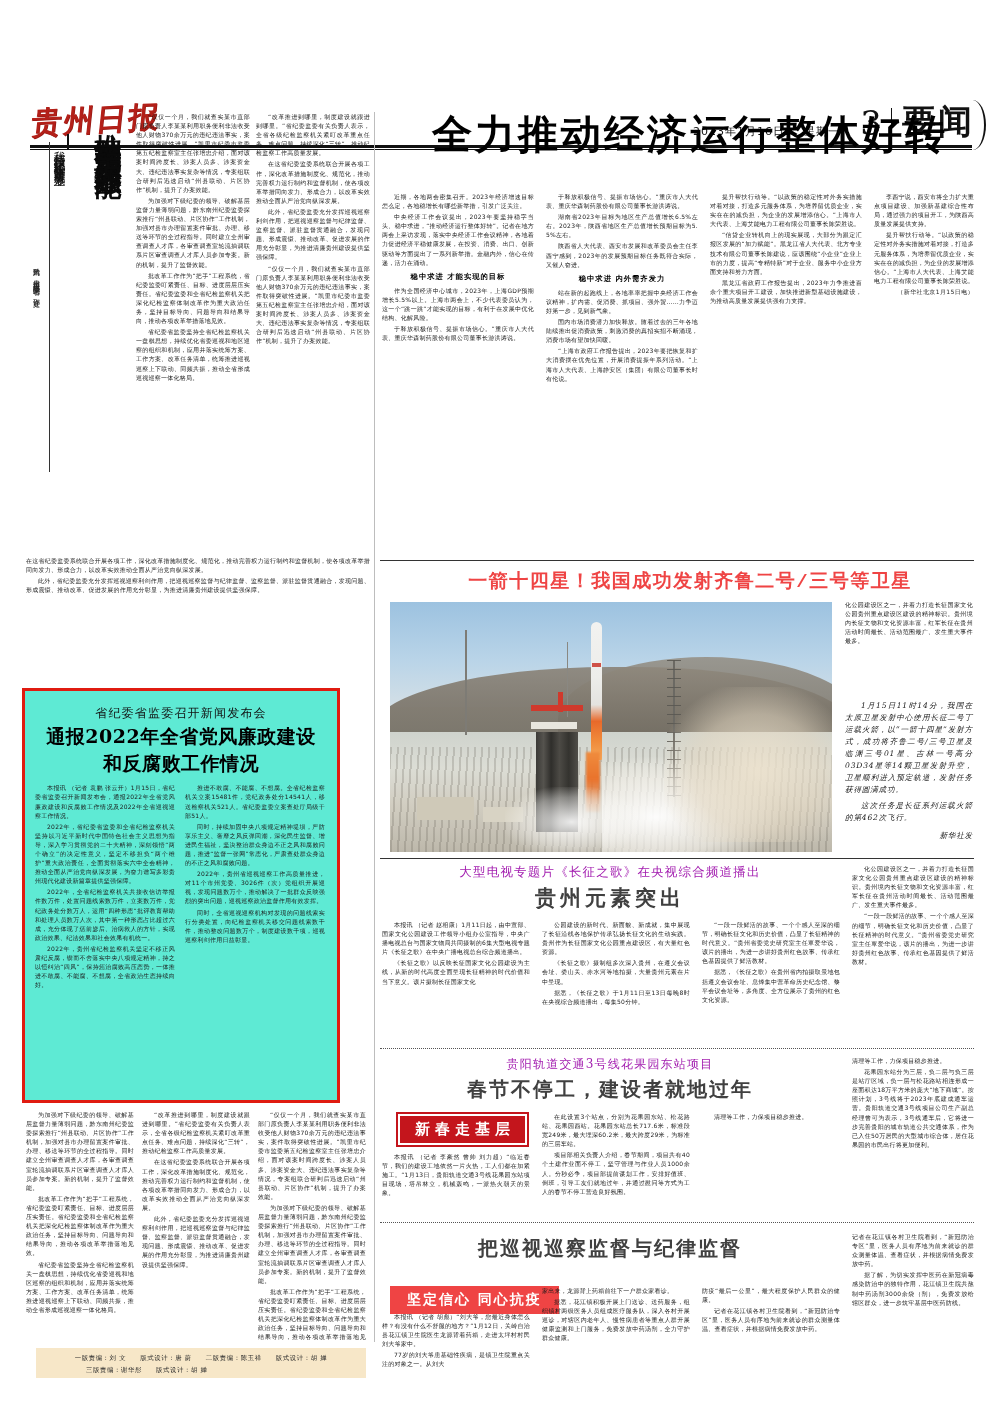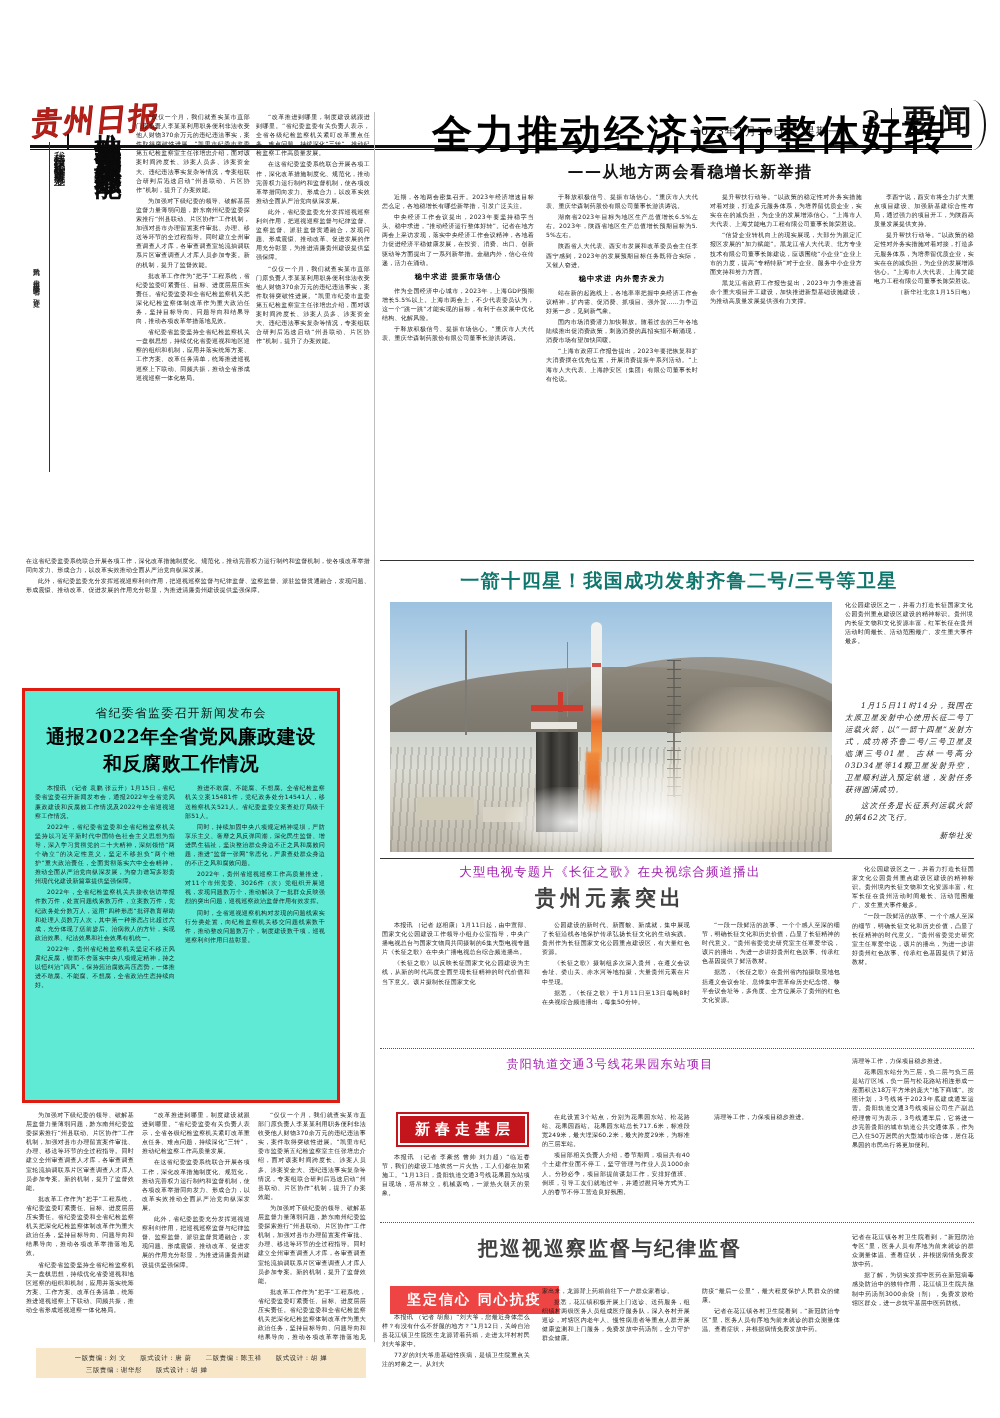--- a/index.html
+++ b/index.html
@@ -112,23 +112,23 @@
     font-weight:700;font-size:40px;letter-spacing:3px;color:#000;line-height:1.1;
   }
   .main-sub{
     position:absolute;left:380px;top:162px;width:620px;text-align:center;
     font-family:"DejaVu Serif","Liberation Serif",serif;
     font-weight:700;font-size:16px;letter-spacing:1.5px;color:#111;
   }
 
   
   .photo-head{
-    position:absolute;left:369px;top:568px;width:620px;text-align:center;
-    font-family:Liberation Sans, sans-serif;
-    font-weight:700;font-size:19px;letter-spacing:1.5px;color:#0f766e;
+    position:absolute;left:380px;top:568px;width:620px;text-align:center;
+    font-family:Liberation Mono, monospace;
+    font-weight:700;font-size:19px;letter-spacing:1.5px;color:#ef4444;
   }
   .photo{
     position:absolute;left:390px;top:602px;width:442px;height:250px;overflow:hidden;
     background:linear-gradient(180deg,#a8c9e4 0%,#bcd6ea 26%,#cfd9d4 42%,#ded6c6 70%,#e8e2d4 100%);
   }
   .ph-sky{position:absolute;left:0;top:0;width:100%;height:42%;
     background:linear-gradient(180deg,#9cc2e0 0%,#b9d4e8 55%,#d3dfe6 100%);}
   .ph-hill{
     position:absolute;left:-4%;top:26%;width:108%;height:36%;
     background:linear-gradient(180deg,#8b8479 0%,#7d766b 40%,#6e6a60 100%);
@@ -307,26 +307,25 @@
     <p class="bt ind">在这省纪委监委系统联合开展各项工作，深化改革措施制度化、规范化，推动完善权力运行制约和监督机制，使各项改革举措同向发力、形成合力，以改革实效推动全面从严治党向纵深发展。</p>
     <p class="bt ind">此外，省纪委监委充分发挥巡视巡察利剑作用，把巡视巡察监督与纪律监督、监察监督、派驻监督贯通融合，发现问题、形成震慑、推动改革、促进发展的作用充分彰显，为推进清廉贵州建设提供坚强保障。</p>
   </div>
   <div class="body-col" style="left:258px;top:1110px;width:108px;height:232px;">
     <p class="bt ind">“仅仅一个月，我们就查实某市直部门原负责人李某某利用职务便利非法收受他人财物370余万元的违纪违法事实，案件取得突破性进展。”凯里市纪委市监委第五纪检监察室主任张培忠介绍，面对该案时间跨度长、涉案人员多、涉案资金大、违纪违法事实复杂等情况，专案组联合研判后迅速启动“州县联动、片区协作”机制，提升了办案效能。</p>
     <p class="bt ind">为加强对下级纪委的领导、破解基层监督力量薄弱问题，黔东南州纪委监委探索推行“州县联动、片区协作”工作机制，加强对县市办理留置案件审批、办理、移送等环节的全过程指导。同时建立全州审查调查人才库，各审查调查室轮流抽调联系片区审查调查人才库人员参加专案。新的机制，提升了监督效能。</p>
     <p class="bt ind">批改革工作作为“把手”工程系统，省纪委监委盯紧责任、目标、进度层层压实责任。省纪委监委和全省纪检监察机关把深化纪检监察体制改革作为重大政治任务，坚持目标导向、问题导向和结果导向，推动各项改革举措落地见效。</p>
   </div>
 
   <div class="main-head">全力推动经济运行整体好转</div>
-  <div class="main-sub">——从地方两会看稳增长新举措</div>
 
   <div class="body-col" style="left:382px;top:192px;width:152px;height:362px;">
     <p class="bt ind">近期，各地两会密集召开。2023年经济增速目标怎么定，各地稳增长有哪些新举措，引发广泛关注。</p>
     <p class="bt ind">中央经济工作会议提出，2023年要坚持稳字当头、稳中求进，“推动经济运行整体好转”。记者在地方两会上采访发现，落实中央经济工作会议精神，各地着力促进经济平稳健康发展，在投资、消费、出口、创新驱动等方面提出了一系列新举措。金融内外，信心在传递，活力在涌动。</p>
-    <div class="subhead">稳中求进 提振市场信心</div>
+    <div class="subhead">稳中求进 才能实现的目标</div>
     <p class="bt ind">作为全国经济中心城市，2023年，上海GDP预期增长5.5%以上。上海市两会上，不少代表委员认为，这一个“跳一跳”才能实现的目标，有利于在发展中优化结构、化解风险。</p>
     <p class="bt ind">于释放积极信号、提振市场信心。”重庆市人大代表、重庆华森制药股份有限公司董事长游洪涛说。</p>
   </div>
   <div class="body-col" style="left:546px;top:192px;width:152px;height:362px;">
     <p class="bt ind">于释放积极信号、提振市场信心。”重庆市人大代表、重庆华森制药股份有限公司董事长游洪涛说。</p>
     <p class="bt ind">湖南省2023年目标为地区生产总值增长6.5%左右。2023年，陕西省地区生产总值增长预期目标为5.5%左右。</p>
     <p class="bt ind">陕西省人大代表、西安市发展和改革委员会主任李西宁感到，2023年的发展预期目标任务既符合实际，又催人奋进。</p>
     <div class="subhead">稳中求进 内外需齐发力</div>
     <p class="bt ind">站在新的起跑线上，各地率率把握中央经济工作会议精神，扩内需、促消费、抓项目、强外贸……力争迈好第一步，见到新气象。</p>
     <p class="bt ind">国内市场消费潜力加快释放。随着过去的三年各地陆续推出促消费政策，刺激消费的真招实招不断涌现，消费市场有望加快回暖。</p>
@@ -400,20 +399,21 @@
   </div>
   <div class="body-col" style="left:852px;top:864px;width:122px;height:180px;">
     <p class="bt ind">化公园建设区之一，并着力打造长征国家文化公园贵州重点建设区建设的精神标识。贵州境内长征文物和文化资源丰富，红军长征在贵州活动时间最长、活动范围最广、发生重大事件最多。</p>
     <p class="bt ind">“一段一段鲜活的故事、一个个感人至深的细节，明确长征文化和历史价值，凸显了长征精神的时代意义。”贵州省委党史研究室主任覃爱华说，该片的播出，为进一步讲好贵州红色故事、传承红色基因提供了鲜活教材。</p>
   </div>
 
   <div class="dotted-rule" style="position:absolute;left:380px;top:1048px;width:594px;"></div>
 
   <div style="position:absolute;left:380px;top:1056px;width:460px;">
     <div class="sec-kicker" style="font-size:12px">贵阳轨道交通3号线花果园东站项目</div>
+    <div class="sec-title" style="font-size:20px;letter-spacing:2px">春节不停工，建设者就地过年</div>
   </div>
   <div style="position:absolute;left:396px;top:1112px;">
     <span class="badge-red">新春走基层</span>
   </div>
   <div class="body-col" style="left:382px;top:1152px;width:148px;height:95px;">
     <p class="bt ind">本报讯 （记者 李豪然 曾帅 刘力超）“临近春节，我们的建设工地依然一片火热，工人们都在加紧施工。”1月13日，贵阳轨道交通3号线花果园东站项目现场，塔吊林立，机械轰鸣，一派热火朝天的景象。</p>
   </div>
   <div class="body-col" style="left:542px;top:1112px;width:148px;height:135px;">
     <p class="bt ind">在此设置3个站点，分别为花果园东站、松花路站、花果园西站。花果园东站总长717.6米，标准段宽249米，最大埋深60.2米，最大跨度29米，为标准的三层车站。</p>
     <p class="bt ind">项目部相关负责人介绍，春节期间，项目共有40个土建作业面不停工，坚守管理与作业人员1000余人。分秒必争，项目部提前谋划工作，安排好值班、倒班，引导工友们就地过年，并通过慰问等方式为工人的春节不停工营造良好氛围。</p>

